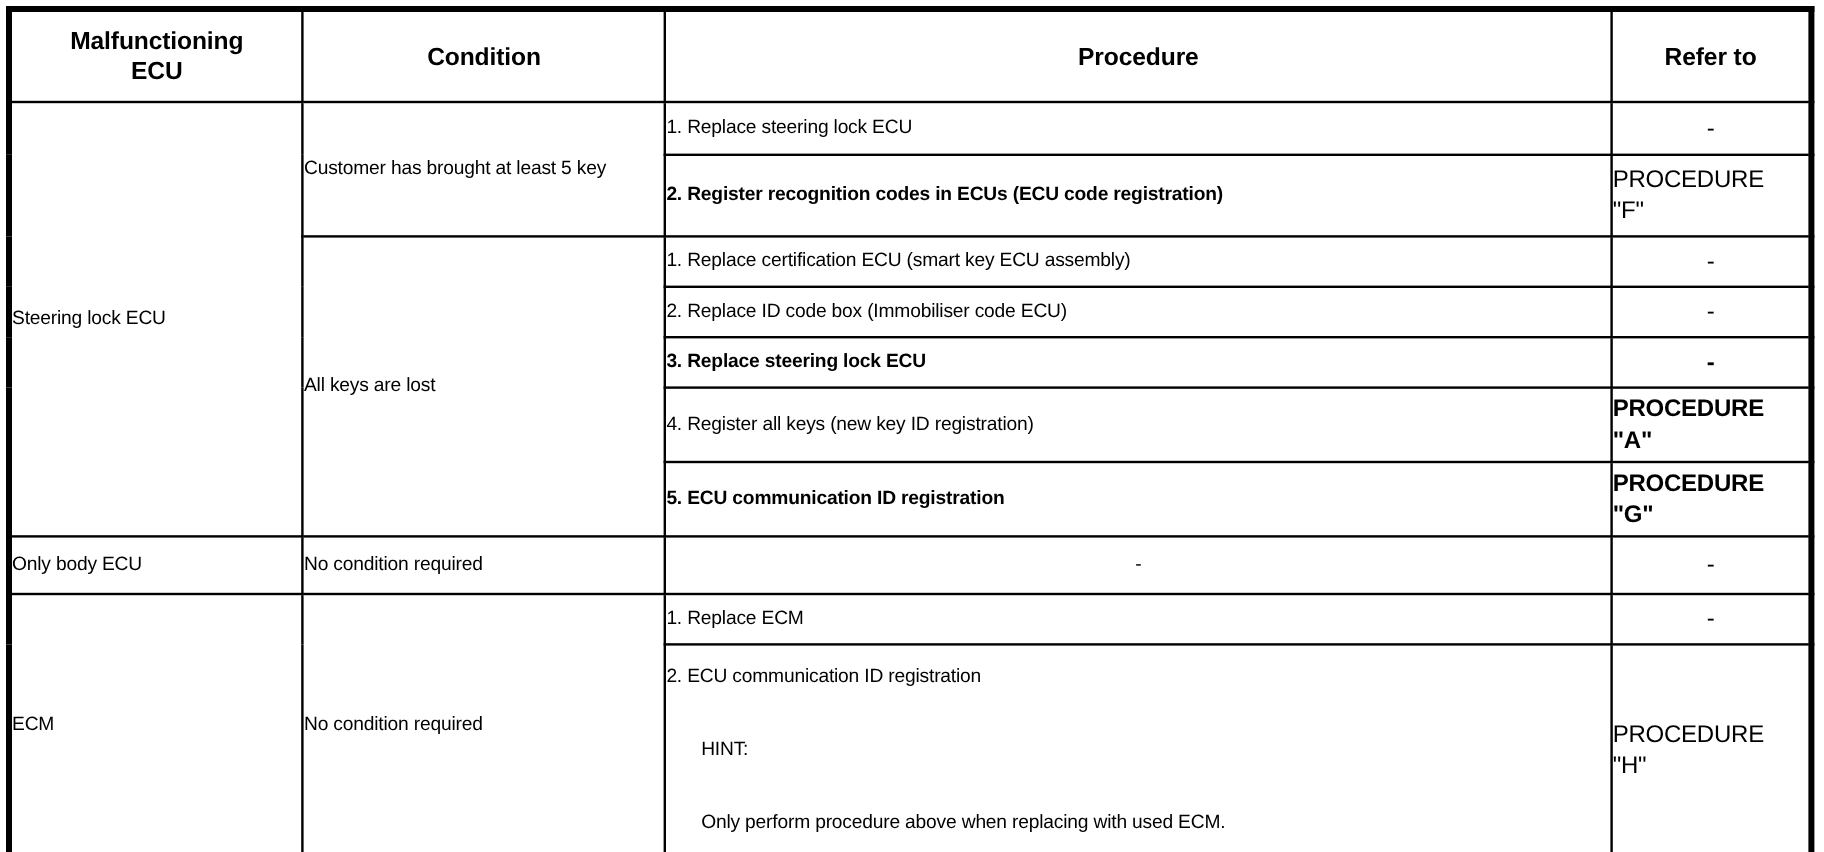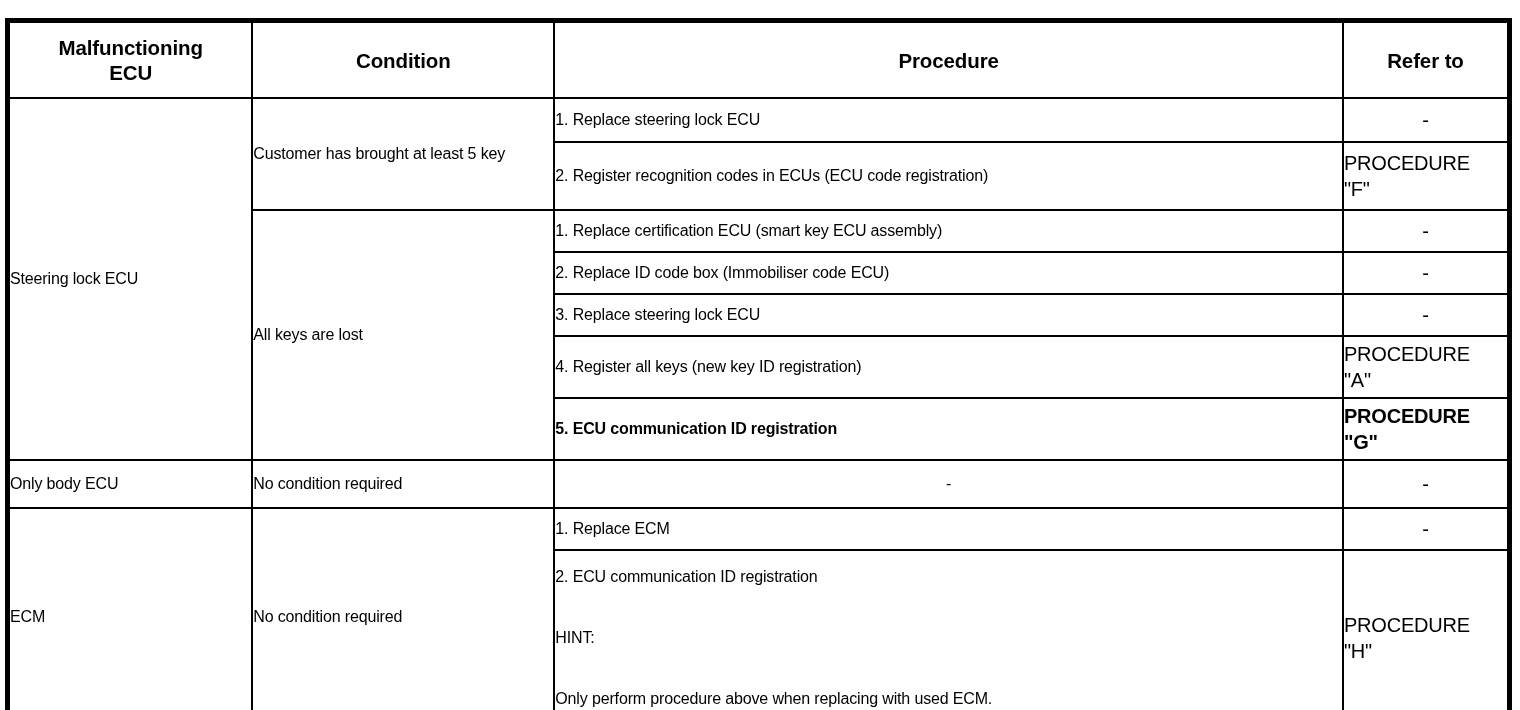--- a/index.html
+++ b/index.html
@@ -14,21 +14,21 @@
     font-family: "Liberation Sans", sans-serif;
     color: #000000;
     overflow: hidden;
   }
 
   .table-wrap {
     position: relative;
     width: 1353px;
     height: 710px;
     box-sizing: border-box;
-    padding: 18px 8px 4px 5px;
+    padding: 5px 8px 4px 5px;
   }
 
   table.ecu-table {
     width: 1507px;
     height: 701px;
     border-collapse: collapse;
     table-layout: fixed;
     border: 5px solid #000;
     background: #fff;
   }
@@ -97,35 +97,35 @@
     text-align: center;
     padding-left: 0;
     padding-right: 0;
   }
   .refer-multi {
     display: block;
     white-space: pre-line;
   }
 
   
-  .semi { font-weight: 400; }
+  .semi { font-weight: 700; }
 
   
   .proc-block {
     display: block;
     white-space: pre-line;
     line-height: 1.0;
   }
   .proc-line {
     display: block;
     font-size: 16px;
     letter-spacing: -0.15px;
     line-height: 1.25;
   }
-  .proc-line + .proc-line { margin-top: 25px; }
+  .proc-line + .proc-line { margin-top: 25px; margin-left: 29px; }
 
   
   tr.r-h   { height: 74px; }
   tr.r-1   { height: 44px; }
   tr.r-2   { height: 68px; }
   tr.r-3   { height: 42px; }
   tr.r-4   { height: 42px; }
   tr.r-5   { height: 42px; }
   tr.r-6   { height: 62px; }
   tr.r-7   { height: 62px; font-weight: bold; }

